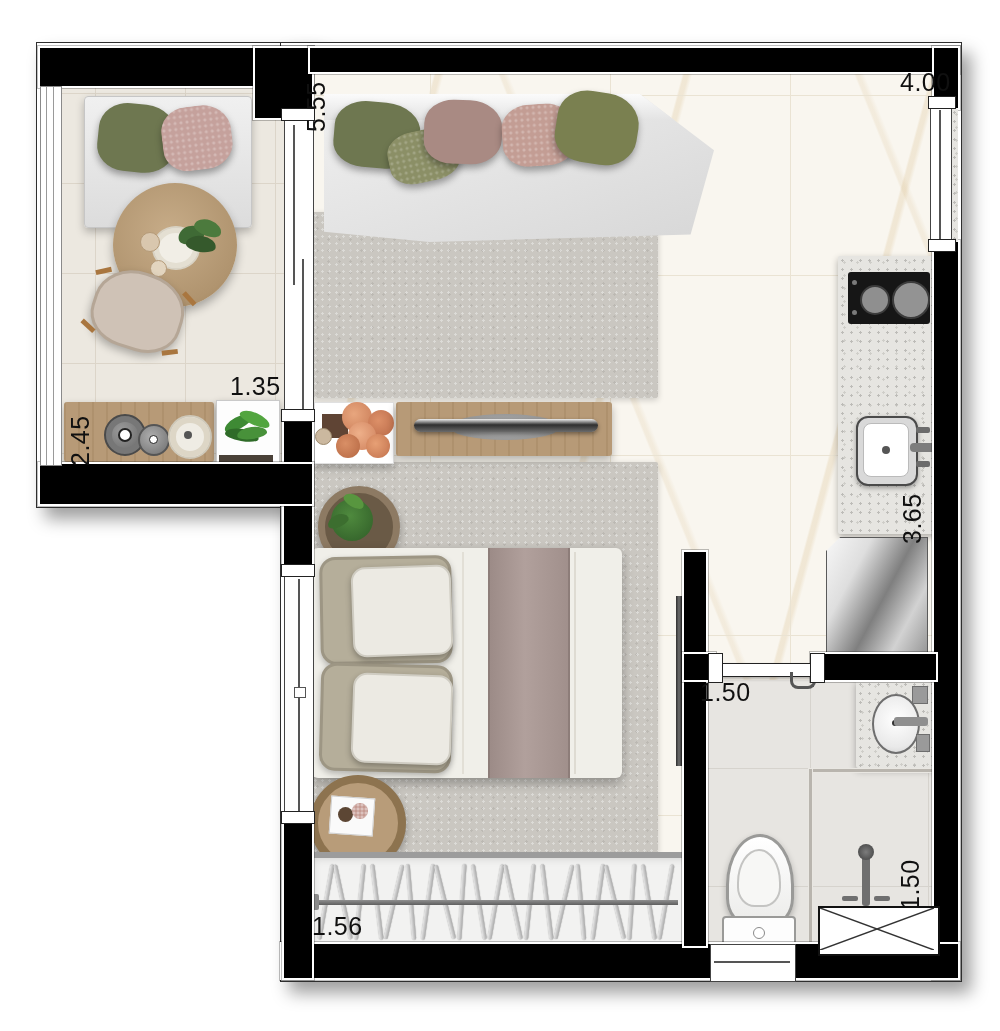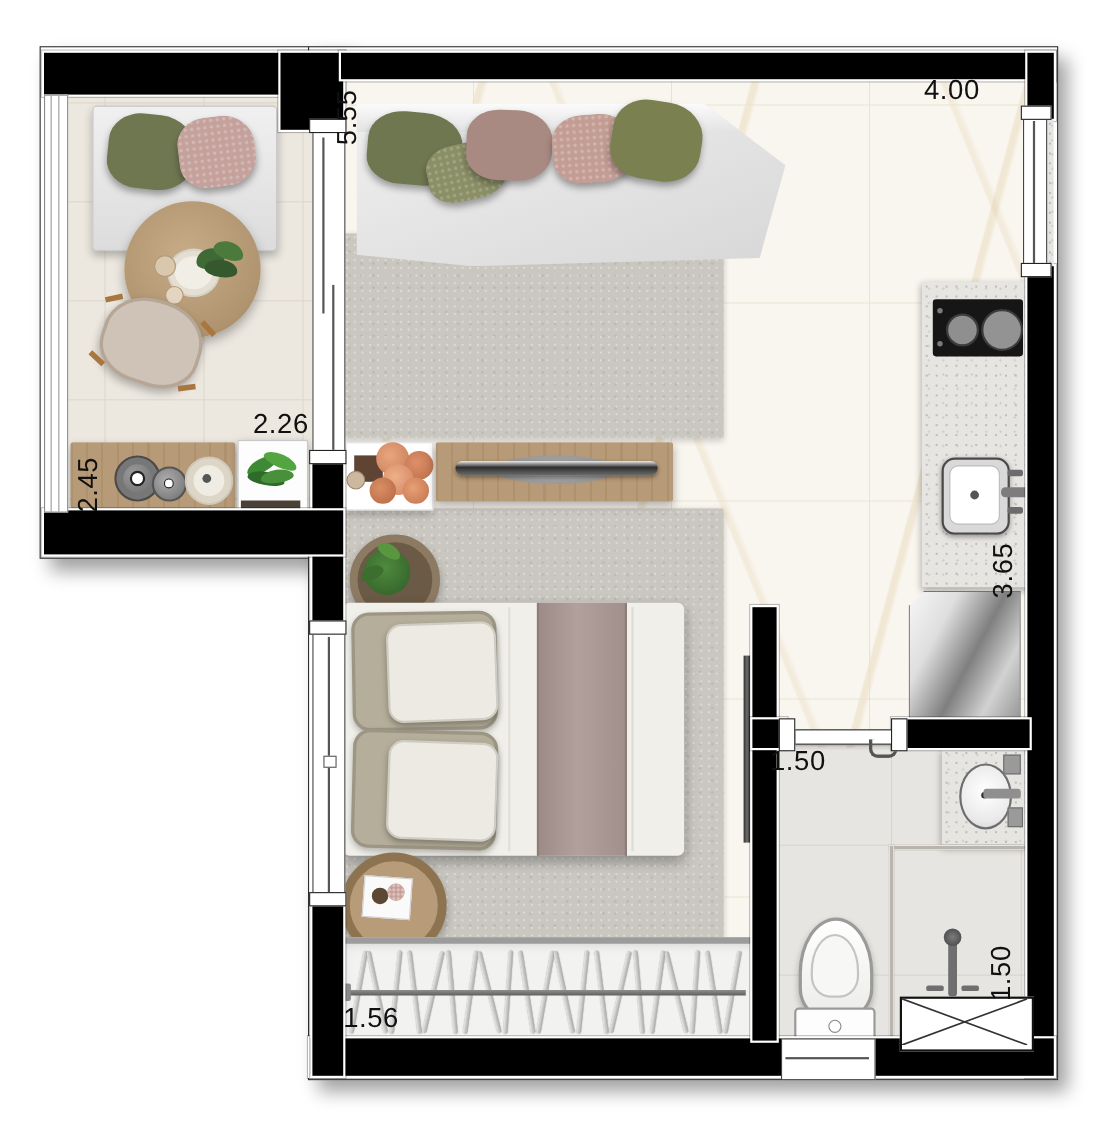--- a/index.html
+++ b/index.html
@@ -260,21 +260,21 @@
   <div class="jamb" style="left:928px;top:96px;width:26px;height:11px;"></div>
   <div class="jamb" style="left:928px;top:239px;width:26px;height:11px;"></div>
   <div class="jamb" style="left:281px;top:108px;width:32px;height:11px;"></div>
   <div class="jamb" style="left:281px;top:409px;width:32px;height:11px;"></div>
   <div class="jamb" style="left:281px;top:564px;width:32px;height:11px;"></div>
   <div class="jamb" style="left:281px;top:811px;width:32px;height:11px;"></div>
   <div class="jamb" style="left:708px;top:653px;width:13px;height:28px;"></div>
   <div class="jamb" style="left:810px;top:653px;width:13px;height:28px;"></div>
 
   <div class="label vlabel" style="left:302px;top:70px;height:62px;">5.55</div>
-  <div class="label" style="left:840px;top:68px;text-align:center;">4.00</div>
-  <div class="label" style="left:230px;top:372px;">2.26</div>
+  <div class="label" style="left:900px;top:68px;text-align:center;">4.00</div>
+  <div class="label" style="left:230px;top:372px;">1.35</div>
   <div class="label vlabel" style="left:66px;top:402px;height:64px;">2.45</div>
   <div class="label vlabel" style="left:898px;top:480px;height:64px;">3.65</div>
   <div class="label" style="left:700px;top:678px;">1.50</div>
   <div class="label vlabel" style="left:896px;top:846px;height:64px;">1.50</div>
   <div class="label" style="left:312px;top:912px;">1.56</div>
 
 </div>
 
 </body></html>

